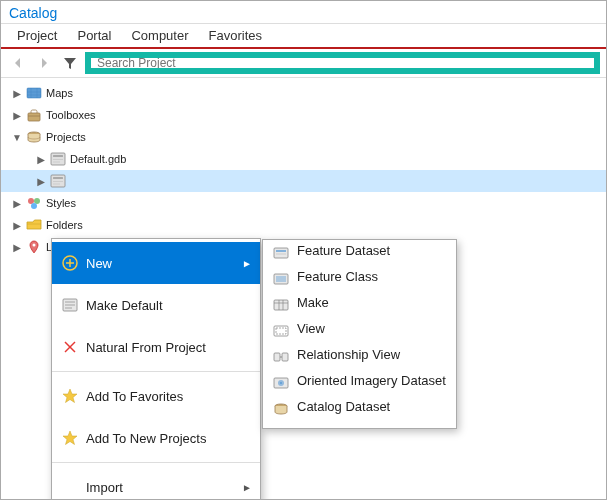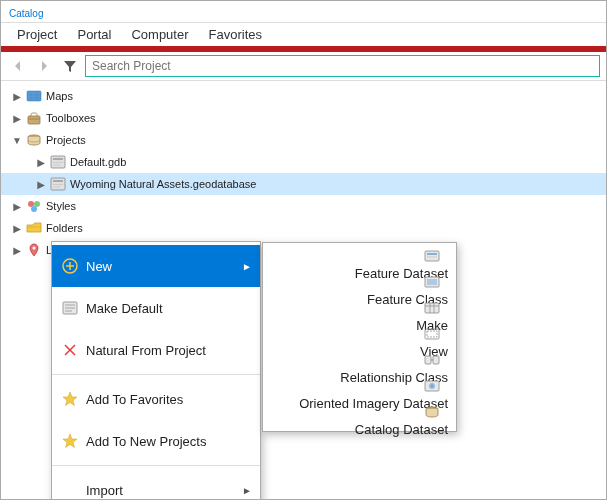--- a/index.html
+++ b/index.html
@@ -24,29 +24,29 @@
     }
 
     
     .title-bar {
       background: #fff;
       padding: 4px 8px 2px 8px;
       border-bottom: 1px solid #ddd;
     }
     .title-bar .title {
       color: #0078d7;
-      font-size: 10px;
+      font-size: 14px;
       font-weight: 400;
     }
 
     
     .menu-bar {
       display: flex;
       padding: 2px 8px;
-      border-bottom: 6px solid #b91c1c;
+      border-bottom: 2px solid #b91c1c;
       background: #fff;
       gap: 4px;
     }
     .menu-item {
       padding: 2px 8px;
       cursor: pointer;
       color: #333;
       font-size: 13px;
     }
 
@@ -69,21 +69,21 @@
       border: 1px solid transparent;
       border-radius: 2px;
       color: #555;
       font-size: 12px;
     }
     .toolbar-btn.disabled { color: #bbb; cursor: default; }
 
     .search-box {
       flex: 1;
       height: 22px;
-      border: 1px solid #14b8a6;
+      border: 6px solid #14b8a6;
       padding: 1px 6px;
       font-size: 12px;
       color: #aaa;
       outline: none;
     }
 
     
     .tree-panel {
       flex: 1;
       padding: 4px 0;
@@ -180,27 +180,26 @@
       left: 210px;
       width: 195px;
       background: #fff;
       border: 1px solid #aaa;
       box-shadow: 2px 3px 8px rgba(0,0,0,0.25);
       padding: 3px 0;
       z-index: 200;
     }
     .sub-item {
       display: flex;
-      align-items: flex-end;
+      align-items: flex-start;
       height: 26px;
       padding: 0 8px;
       cursor: pointer;
       font-size: 13px;
       color: #222;
-      flex-direction: column;
     }
     .sub-item .sub-icon {
       width: 20px;
       height: 20px;
       margin-right: 6px;
       display: flex;
       align-items: center;
       justify-content: center;
       flex-shrink: 0;
     }
@@ -297,21 +296,20 @@
     <div class="tree-item selected" style="padding-left: 32px;">
       <span class="tree-toggle">▶</span>
       <span class="tree-icon">
         <svg width="16" height="14" viewBox="0 0 16 14">
             <rect x="1" y="1" width="14" height="12" rx="1" fill="#e0e0e0" stroke="#888" stroke-width="0.8"></rect>
             <rect x="3" y="3" width="10" height="2" rx="0.5" fill="#aaa"></rect>
             <rect x="3" y="7" width="10" height="1" fill="#ccc"></rect>
             <rect x="3" y="9.5" width="7" height="1" fill="#ccc"></rect>
           </svg>
       </span>
-      <span class="tree-label">Wyoming Natural Assets.geodatabase</span>
     </div>
 
     <div class="tree-item" style="padding-left: 8px;">
       <span class="tree-toggle">▶</span>
       <span class="tree-icon">
         <svg width="16" height="14" viewBox="0 0 16 14">
             <circle cx="5" cy="5" r="3" fill="#e57373"></circle>
             <circle cx="11" cy="5" r="3" fill="#81c784"></circle>
             <circle cx="8" cy="10" r="3" fill="#64b5f6"></circle>
           </svg>
@@ -395,21 +393,21 @@
             <span class="sub-label">View</span>
           </div>
           <div class="sub-item">
             <span class="sub-icon">
               <svg width="16" height="16" viewBox="0 0 16 16">
                   <rect x="1" y="4" width="6" height="8" rx="1" fill="#e8e8e8" stroke="#888" stroke-width="0.8"></rect>
                   <rect x="9" y="4" width="6" height="8" rx="1" fill="#e8e8e8" stroke="#888" stroke-width="0.8"></rect>
                   <line x1="7" y1="8" x2="9" y2="8" stroke="#888" stroke-width="1"></line>
                 </svg>
             </span>
-            <span class="sub-label">Relationship Class</span>
+            <span class="sub-label">Relationship View</span>
           </div>
           <div class="sub-item">
             <span class="sub-icon">
               <svg width="16" height="16" viewBox="0 0 16 16">
                   <rect x="1" y="3" width="14" height="10" rx="1" fill="#e8e8e8" stroke="#888" stroke-width="0.8"></rect>
                   <circle cx="8" cy="8" r="3" fill="#5b9bd5" opacity="0.6"></circle>
                   <circle cx="8" cy="8" r="1" fill="#5b9bd5"></circle>
                 </svg>
             </span>
             <span class="sub-label">Oriented Imagery Dataset</span>

